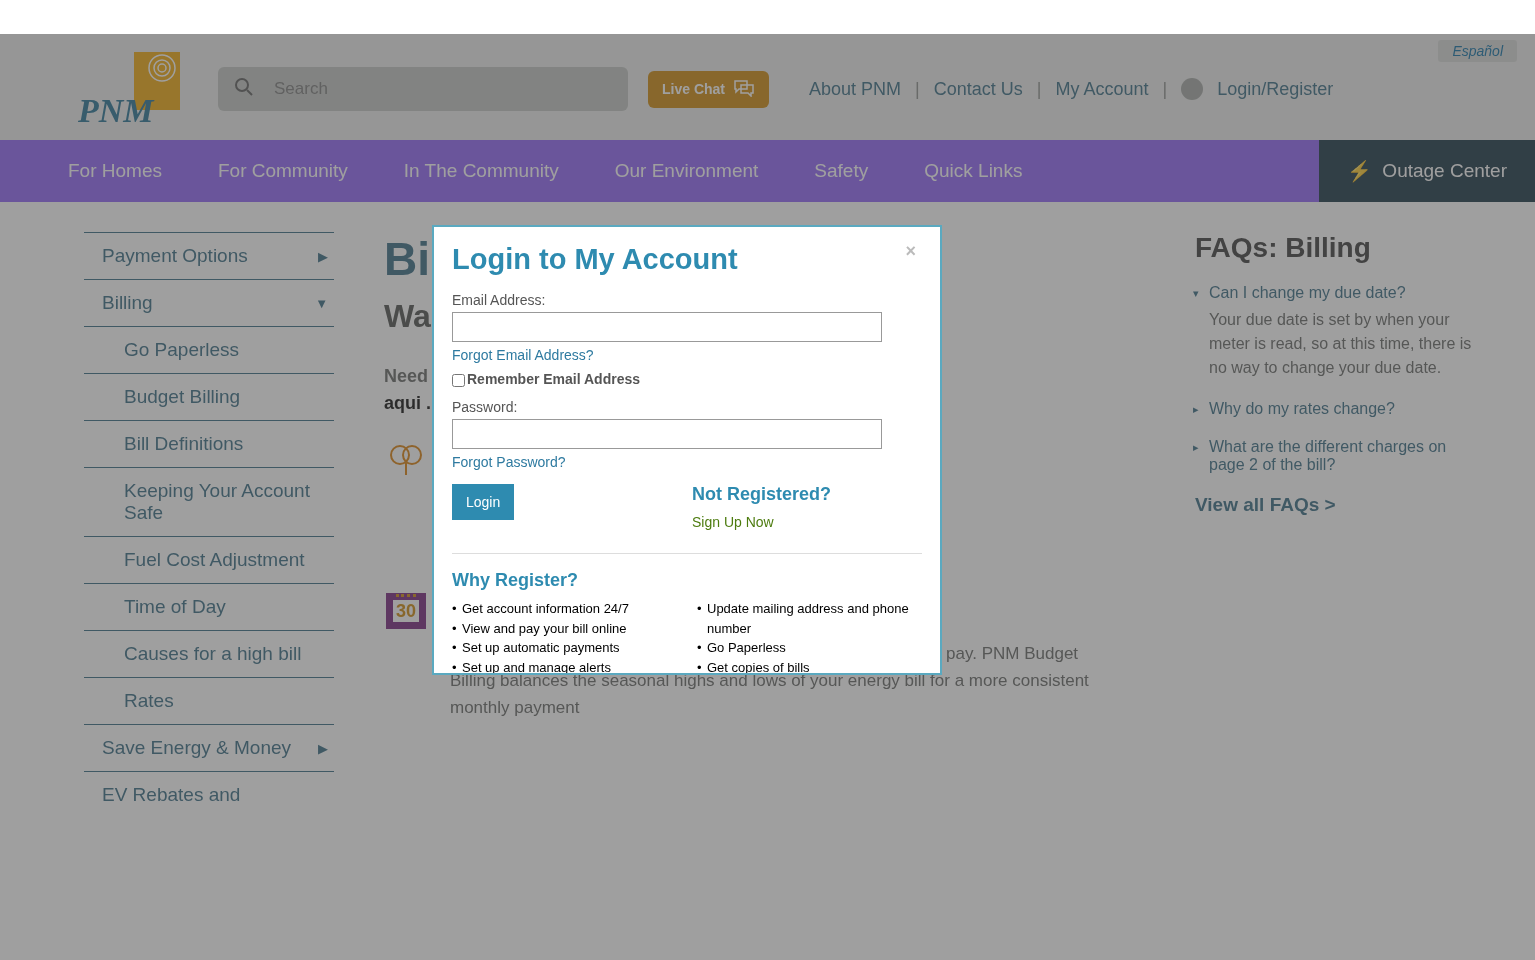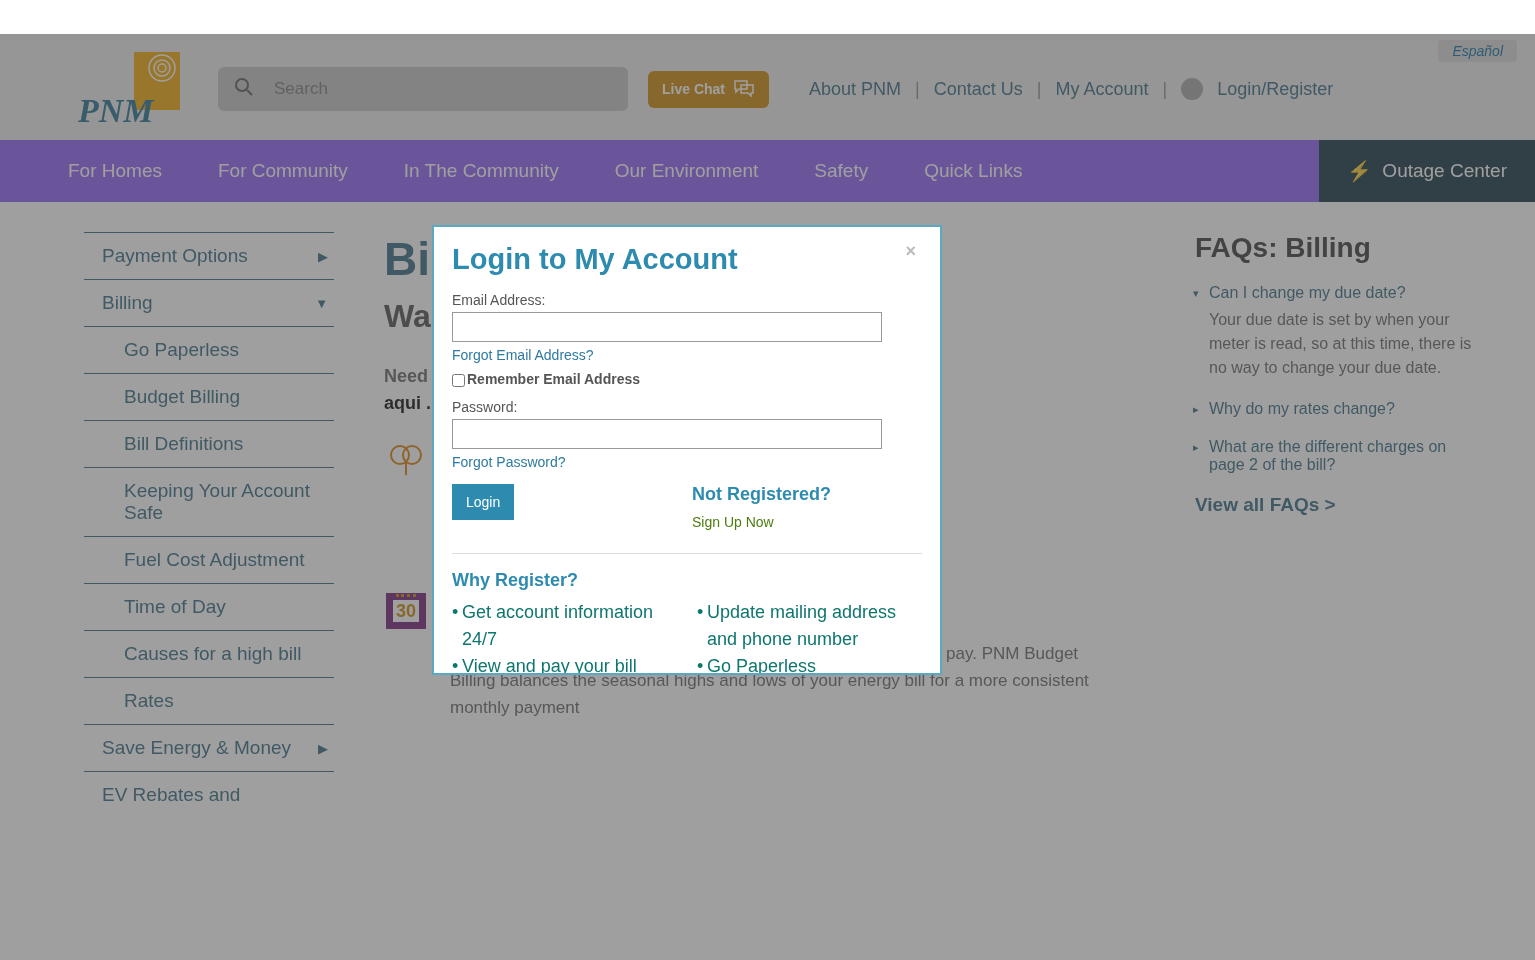--- a/index.html
+++ b/index.html
@@ -72,21 +72,21 @@
 .modal .remember input { margin-right: 2px; }
 .modal .loginrow { display: flex; gap: 60px; align-items: flex-start; margin-top: 6px; margin-bottom: 22px; }
 .modal .loginbtn { background: #2e8bb0; color: #fff; border: none; padding: 10px 14px; font-size: 14px; cursor: pointer; }
 .modal .notreg { }
 .modal .notreg h3 { color: #2e8bb0; font-size: 18px; font-weight: bold; margin-bottom: 8px; }
 .modal .notreg a { color: #4d7c0f; font-size: 14px; text-decoration: none; }
 .modal .whyreg { border-top: 1px solid #ddd; padding-top: 16px; }
 .modal .whyreg h3 { color: #2e8bb0; font-size: 18px; font-weight: bold; margin-bottom: 8px; }
 .modal .whyreg .cols { display: flex; gap: 20px; }
 .modal .whyreg ul { list-style: none; flex: 1; }
-.modal .whyreg li { color: #0f766e; font-size: 18px; line-height: 1.5; position: relative; padding-left: 10px; }
+.modal .whyreg li { color: #000000; font-size: 13px; line-height: 1.5; position: relative; padding-left: 10px; }
 .modal .whyreg li:before { content: "•"; position: absolute; left: 0; }
 
 .cal-icon { border: 7px solid #701a75; width: 40px; height: 36px; position: relative; color: #cc8400; font-weight: bold; font-size: 18px; display: flex; align-items: center; justify-content: center; }
 .cal-icon:before { content: ""; position: absolute; top: -6px; left: 3px; right: 3px; height: 4px; border-top: 3px dotted #cc8400; }
 .tree-icon { color: #d97a00; font-size: 34px; }
 </style>
 </head>
 <body>
 
 <div class="top-spacer"></div>

